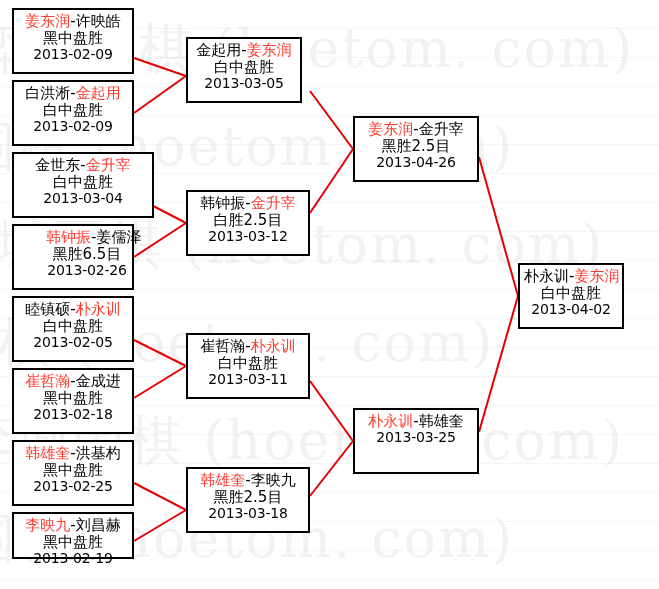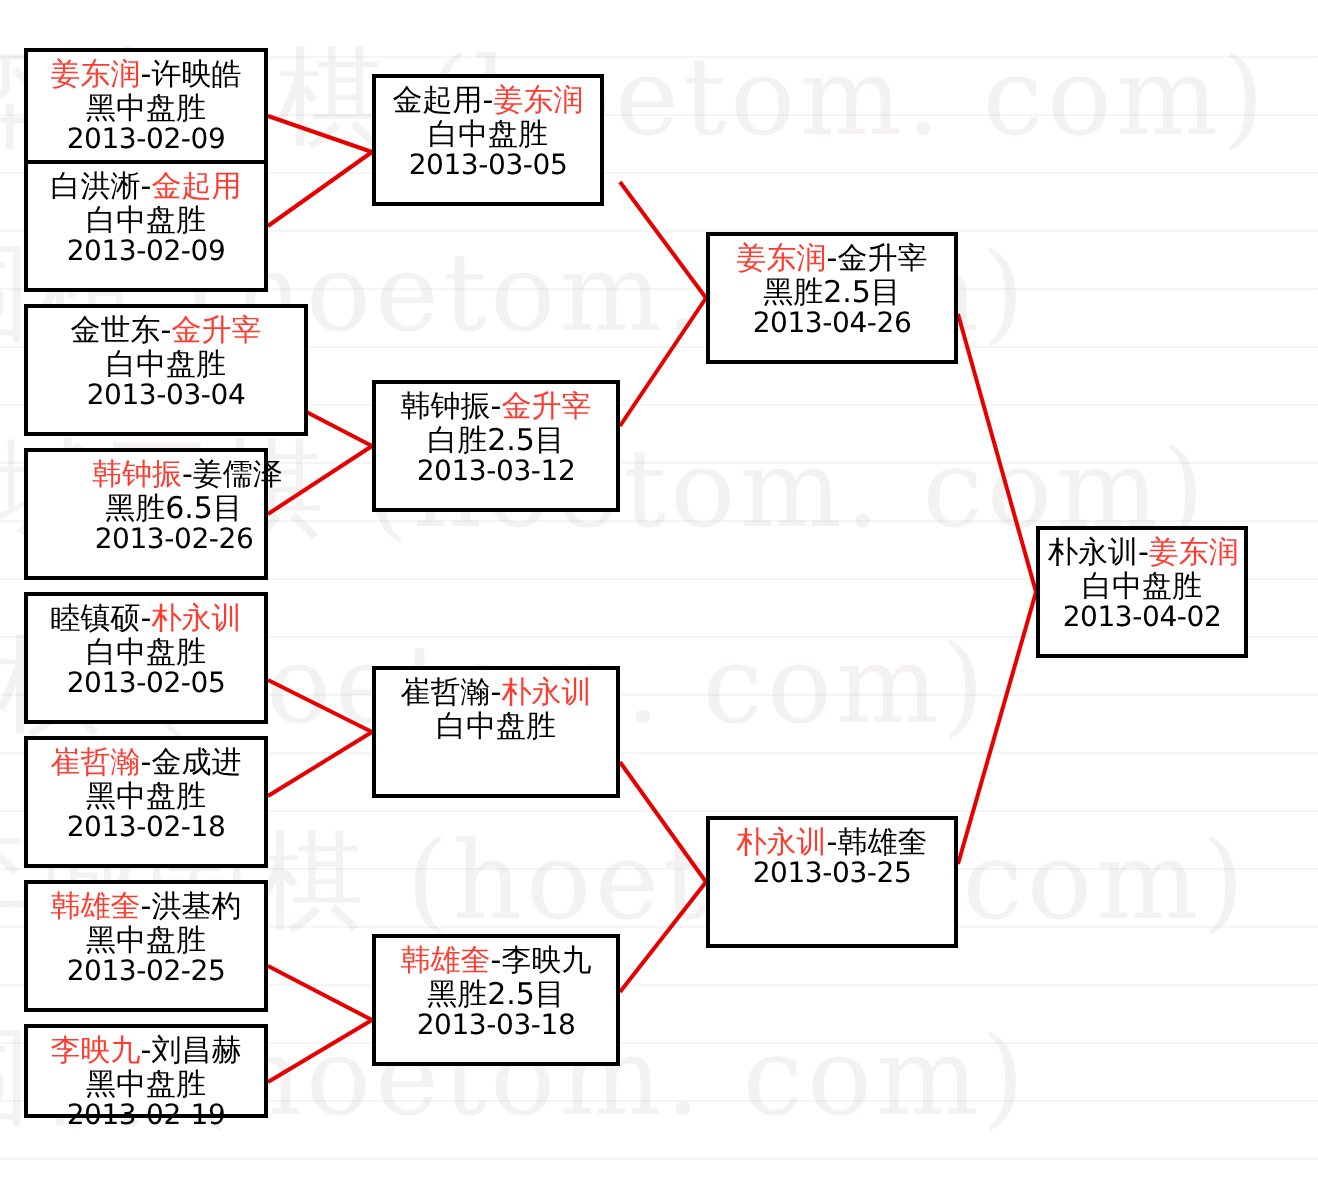--- a/index.html
+++ b/index.html
@@ -117,21 +117,21 @@
       <line x1="134" y1="541" x2="186" y2="510" stroke="#e60000" stroke-width="2"></line>
       <line x1="310" y1="91" x2="353" y2="149" stroke="#e60000" stroke-width="2"></line>
       <line x1="310" y1="213" x2="353" y2="149" stroke="#e60000" stroke-width="2"></line>
       <line x1="310" y1="381" x2="353" y2="441" stroke="#e60000" stroke-width="2"></line>
       <line x1="310" y1="496" x2="353" y2="441" stroke="#e60000" stroke-width="2"></line>
       <line x1="479" y1="157" x2="518" y2="296" stroke="#e60000" stroke-width="2"></line>
       <line x1="479" y1="432" x2="518" y2="296" stroke="#e60000" stroke-width="2"></line>
     </svg>
 
   <div id="boxes-layer">
-      <div class="match-box" style="left: 12px; top: 24px; width: 122px; height: 66px;">
+      <div class="match-box" style="left: 12px; top: 8px; width: 122px; height: 66px;">
         <span class="match-line line-players"><span class="winner">姜东润</span><span class="sep">-</span><span class="loser">许映皓</span></span>
         <span class="match-line line-result">黑中盘胜</span>
         <span class="match-line line-date">2013-02-09</span>
       </div>
       <div class="match-box" style="left: 12px; top: 80px; width: 122px; height: 66px;">
         <span class="match-line line-players"><span class="loser">白洪淅</span><span class="sep">-</span><span class="winner">金起用</span></span>
         <span class="match-line line-result">白中盘胜</span>
         <span class="match-line line-date">2013-02-09</span>
       </div>
       <div class="match-box" style="left: 12px; top: 152px; width: 142px; height: 66px;">
@@ -170,20 +170,21 @@
         <span class="match-line line-date">2013-03-05</span>
       </div>
       <div class="match-box" style="left: 186px; top: 190px; width: 124px; height: 66px;">
         <span class="match-line line-players"><span class="loser">韩钟振</span><span class="sep">-</span><span class="winner">金升宰</span></span>
         <span class="match-line line-result">白胜2.5目</span>
         <span class="match-line line-date">2013-03-12</span>
       </div>
       <div class="match-box" style="left: 186px; top: 333px; width: 124px; height: 66px;">
         <span class="match-line line-players"><span class="loser">崔哲瀚</span><span class="sep">-</span><span class="winner">朴永训</span></span>
         <span class="match-line line-result">白中盘胜</span>
+        <span class="match-line line-date">2013-03-11</span>
       </div>
       <div class="match-box" style="left: 186px; top: 467px; width: 124px; height: 66px;">
         <span class="match-line line-players"><span class="winner">韩雄奎</span><span class="sep">-</span><span class="loser">李映九</span></span>
         <span class="match-line line-result">黑胜2.5目</span>
         <span class="match-line line-date">2013-03-18</span>
       </div>
       <div class="match-box" style="left: 353px; top: 116px; width: 126px; height: 66px;">
         <span class="match-line line-players"><span class="winner">姜东润</span><span class="sep">-</span><span class="loser">金升宰</span></span>
         <span class="match-line line-result">黑胜2.5目</span>
         <span class="match-line line-date">2013-04-26</span>

